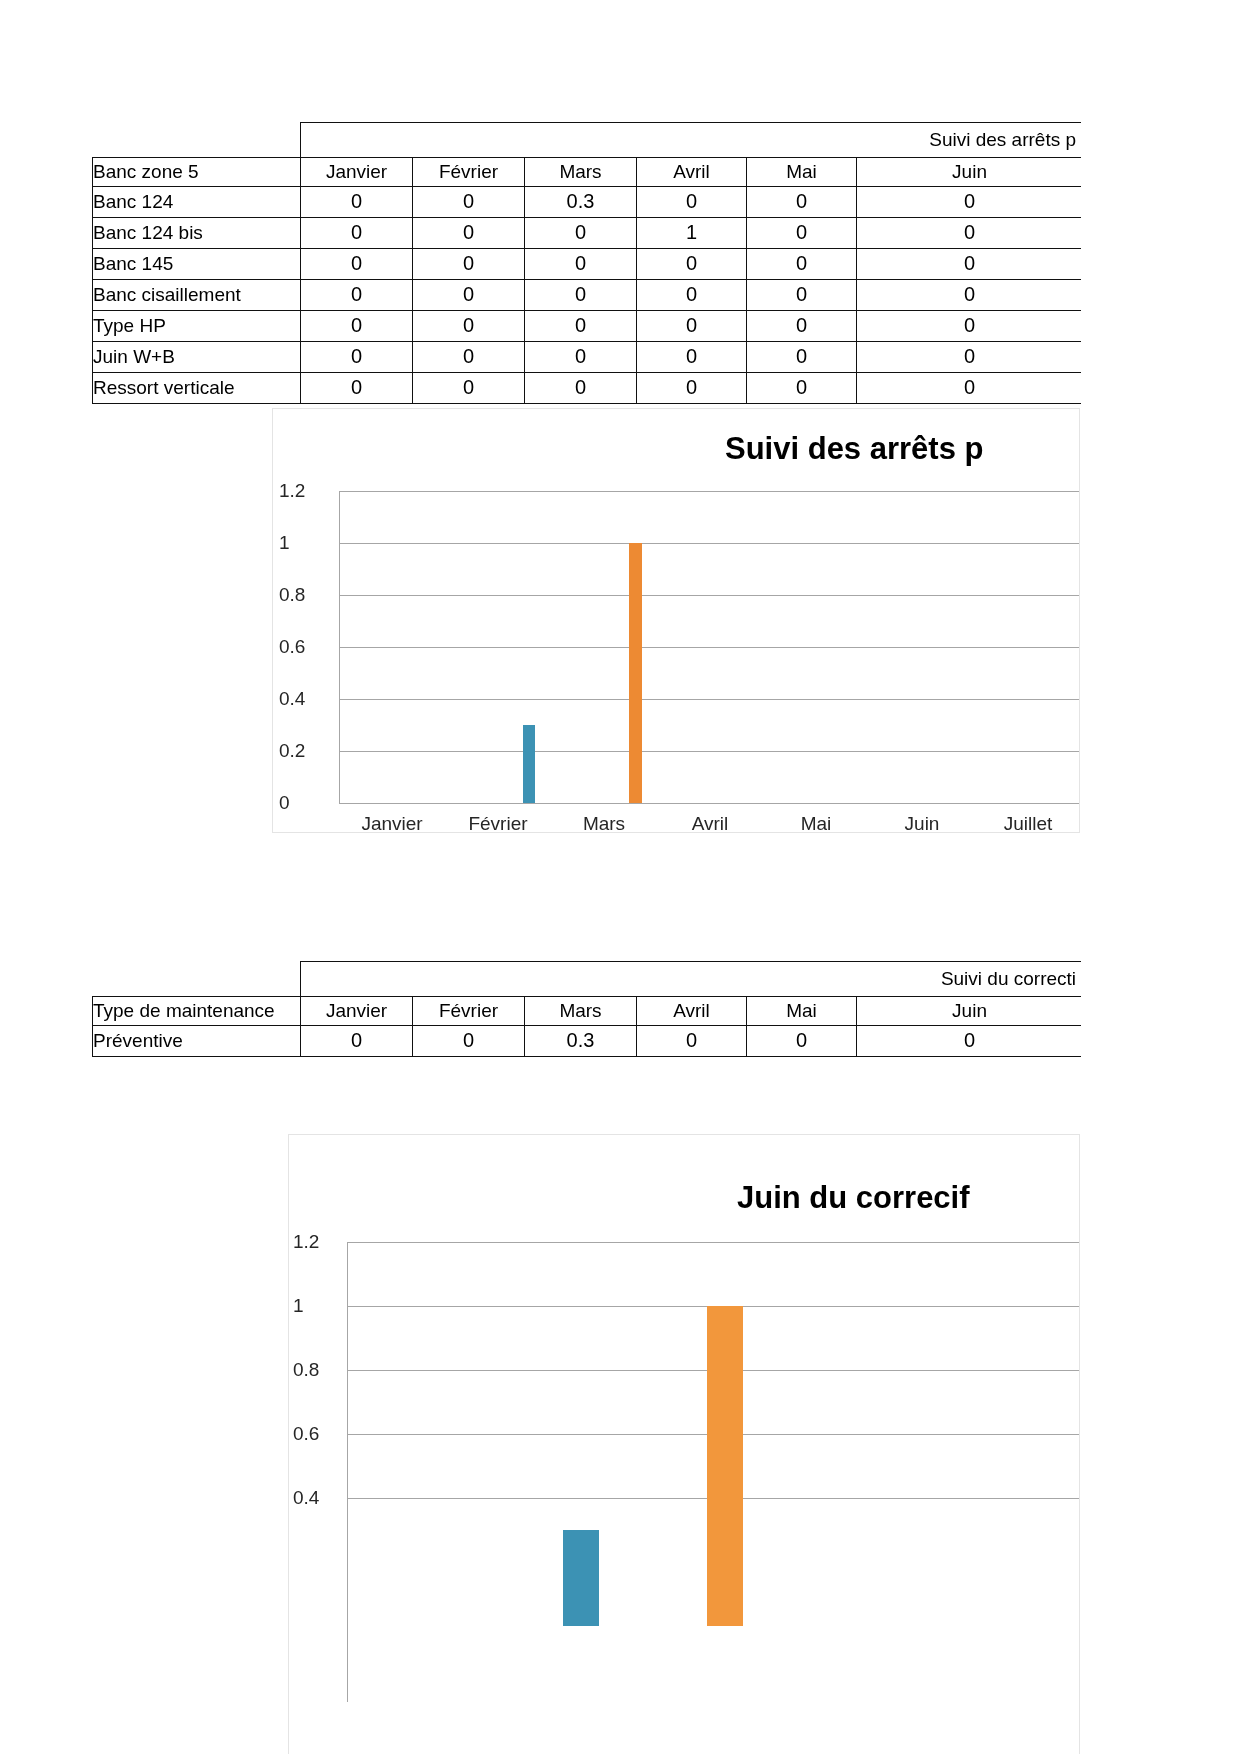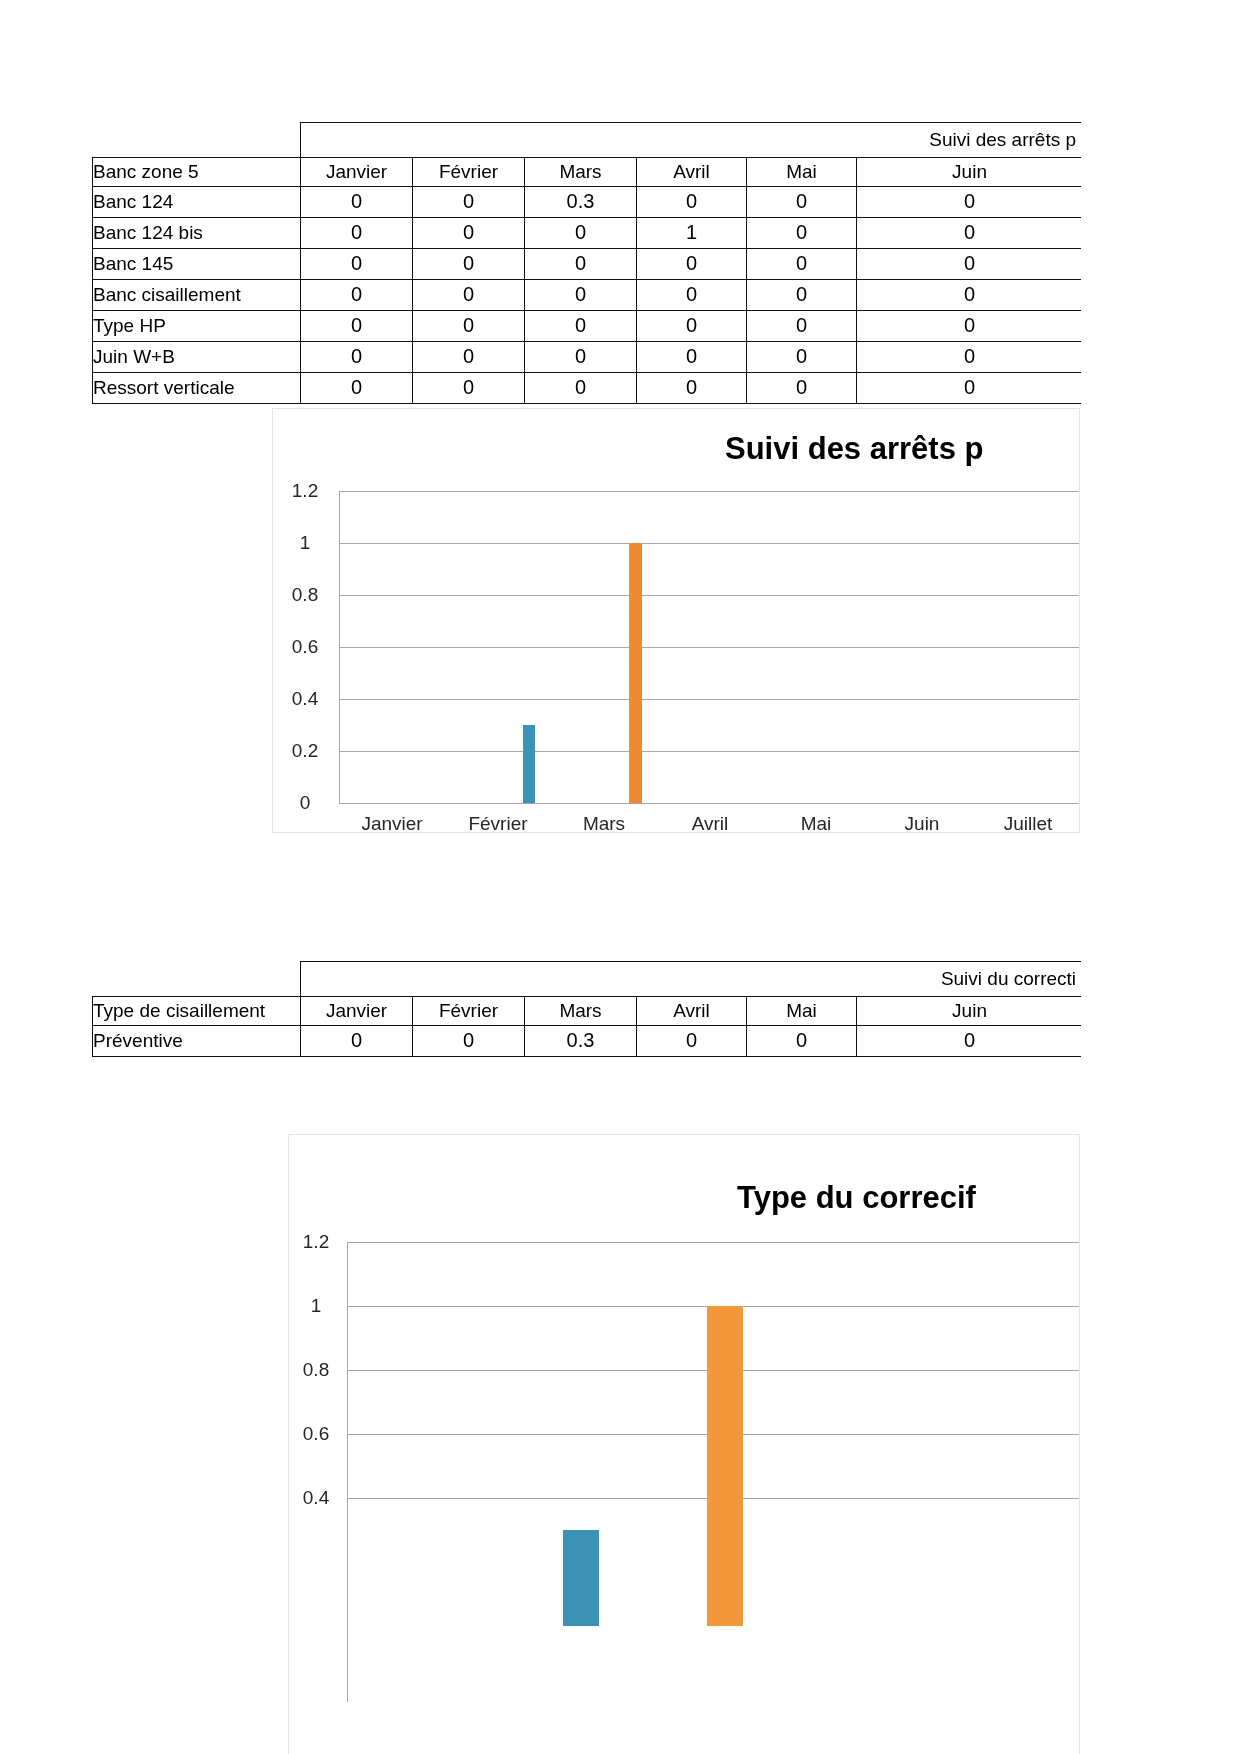--- a/index.html
+++ b/index.html
@@ -83,21 +83,21 @@
   .axis-line-v {
     position: absolute;
     top: 0;
     bottom: 0;
     width: 0;
     border-left: 1.4px solid #a6a6a6;
   }
   .ytick {
     position: absolute;
     right: 0;
-    text-align: center;
+    text-align: left;
     font-size: 19px;
     color: #262626;
     white-space: nowrap;
     transform: translateY(-50%);
   }
   .xtick {
     position: absolute;
     text-align: center;
     font-size: 19px;
     color: #262626;
@@ -253,21 +253,21 @@
       <col style="width:110px">
       <col style="width:110px">
       <col style="width:226px">
   </colgroup>
   <tbody>
     <tr>
       <td class="no-border"></td>
       <td class="title-cell" colspan="6">Suivi du correcti</td>
     </tr>
     <tr>
-      <td class="rowhead">Type de cisaillement</td>
+      <td class="rowhead">Type de maintenance</td>
       <td>Janvier</td>
       <td>Février</td>
       <td>Mars</td>
       <td>Avril</td>
       <td>Mai</td>
       <td>Juin</td>
     </tr>
     <tr>
       <td class="rowhead">Préventive</td>
       <td class="val">0</td>
@@ -275,21 +275,21 @@
       <td class="val">0.3</td>
       <td class="val">0</td>
       <td class="val">0</td>
       <td class="val">0</td>
     </tr>
   </tbody>
 </table>
 
 <div class="chart-box" style="left:288px; top:1134px; width:792px; height:620px; border-bottom:none;">
 
-  <div class="chart-title" style="left:448px; top:45px;">Type du correcif</div>
+  <div class="chart-title" style="left:448px; top:45px;">Juin du correcif</div>
 
   <div class="plot" style="left:58px; top:107px; width:734px; height:460px;">
 
     <div class="gridline" style="top:0px;"></div>
     <div class="gridline" style="top:64px;"></div>
     <div class="gridline" style="top:128px;"></div>
     <div class="gridline" style="top:192px;"></div>
     <div class="gridline" style="top:256px;"></div>
     <div class="axis-line-v" style="left:0px;"></div>
 

